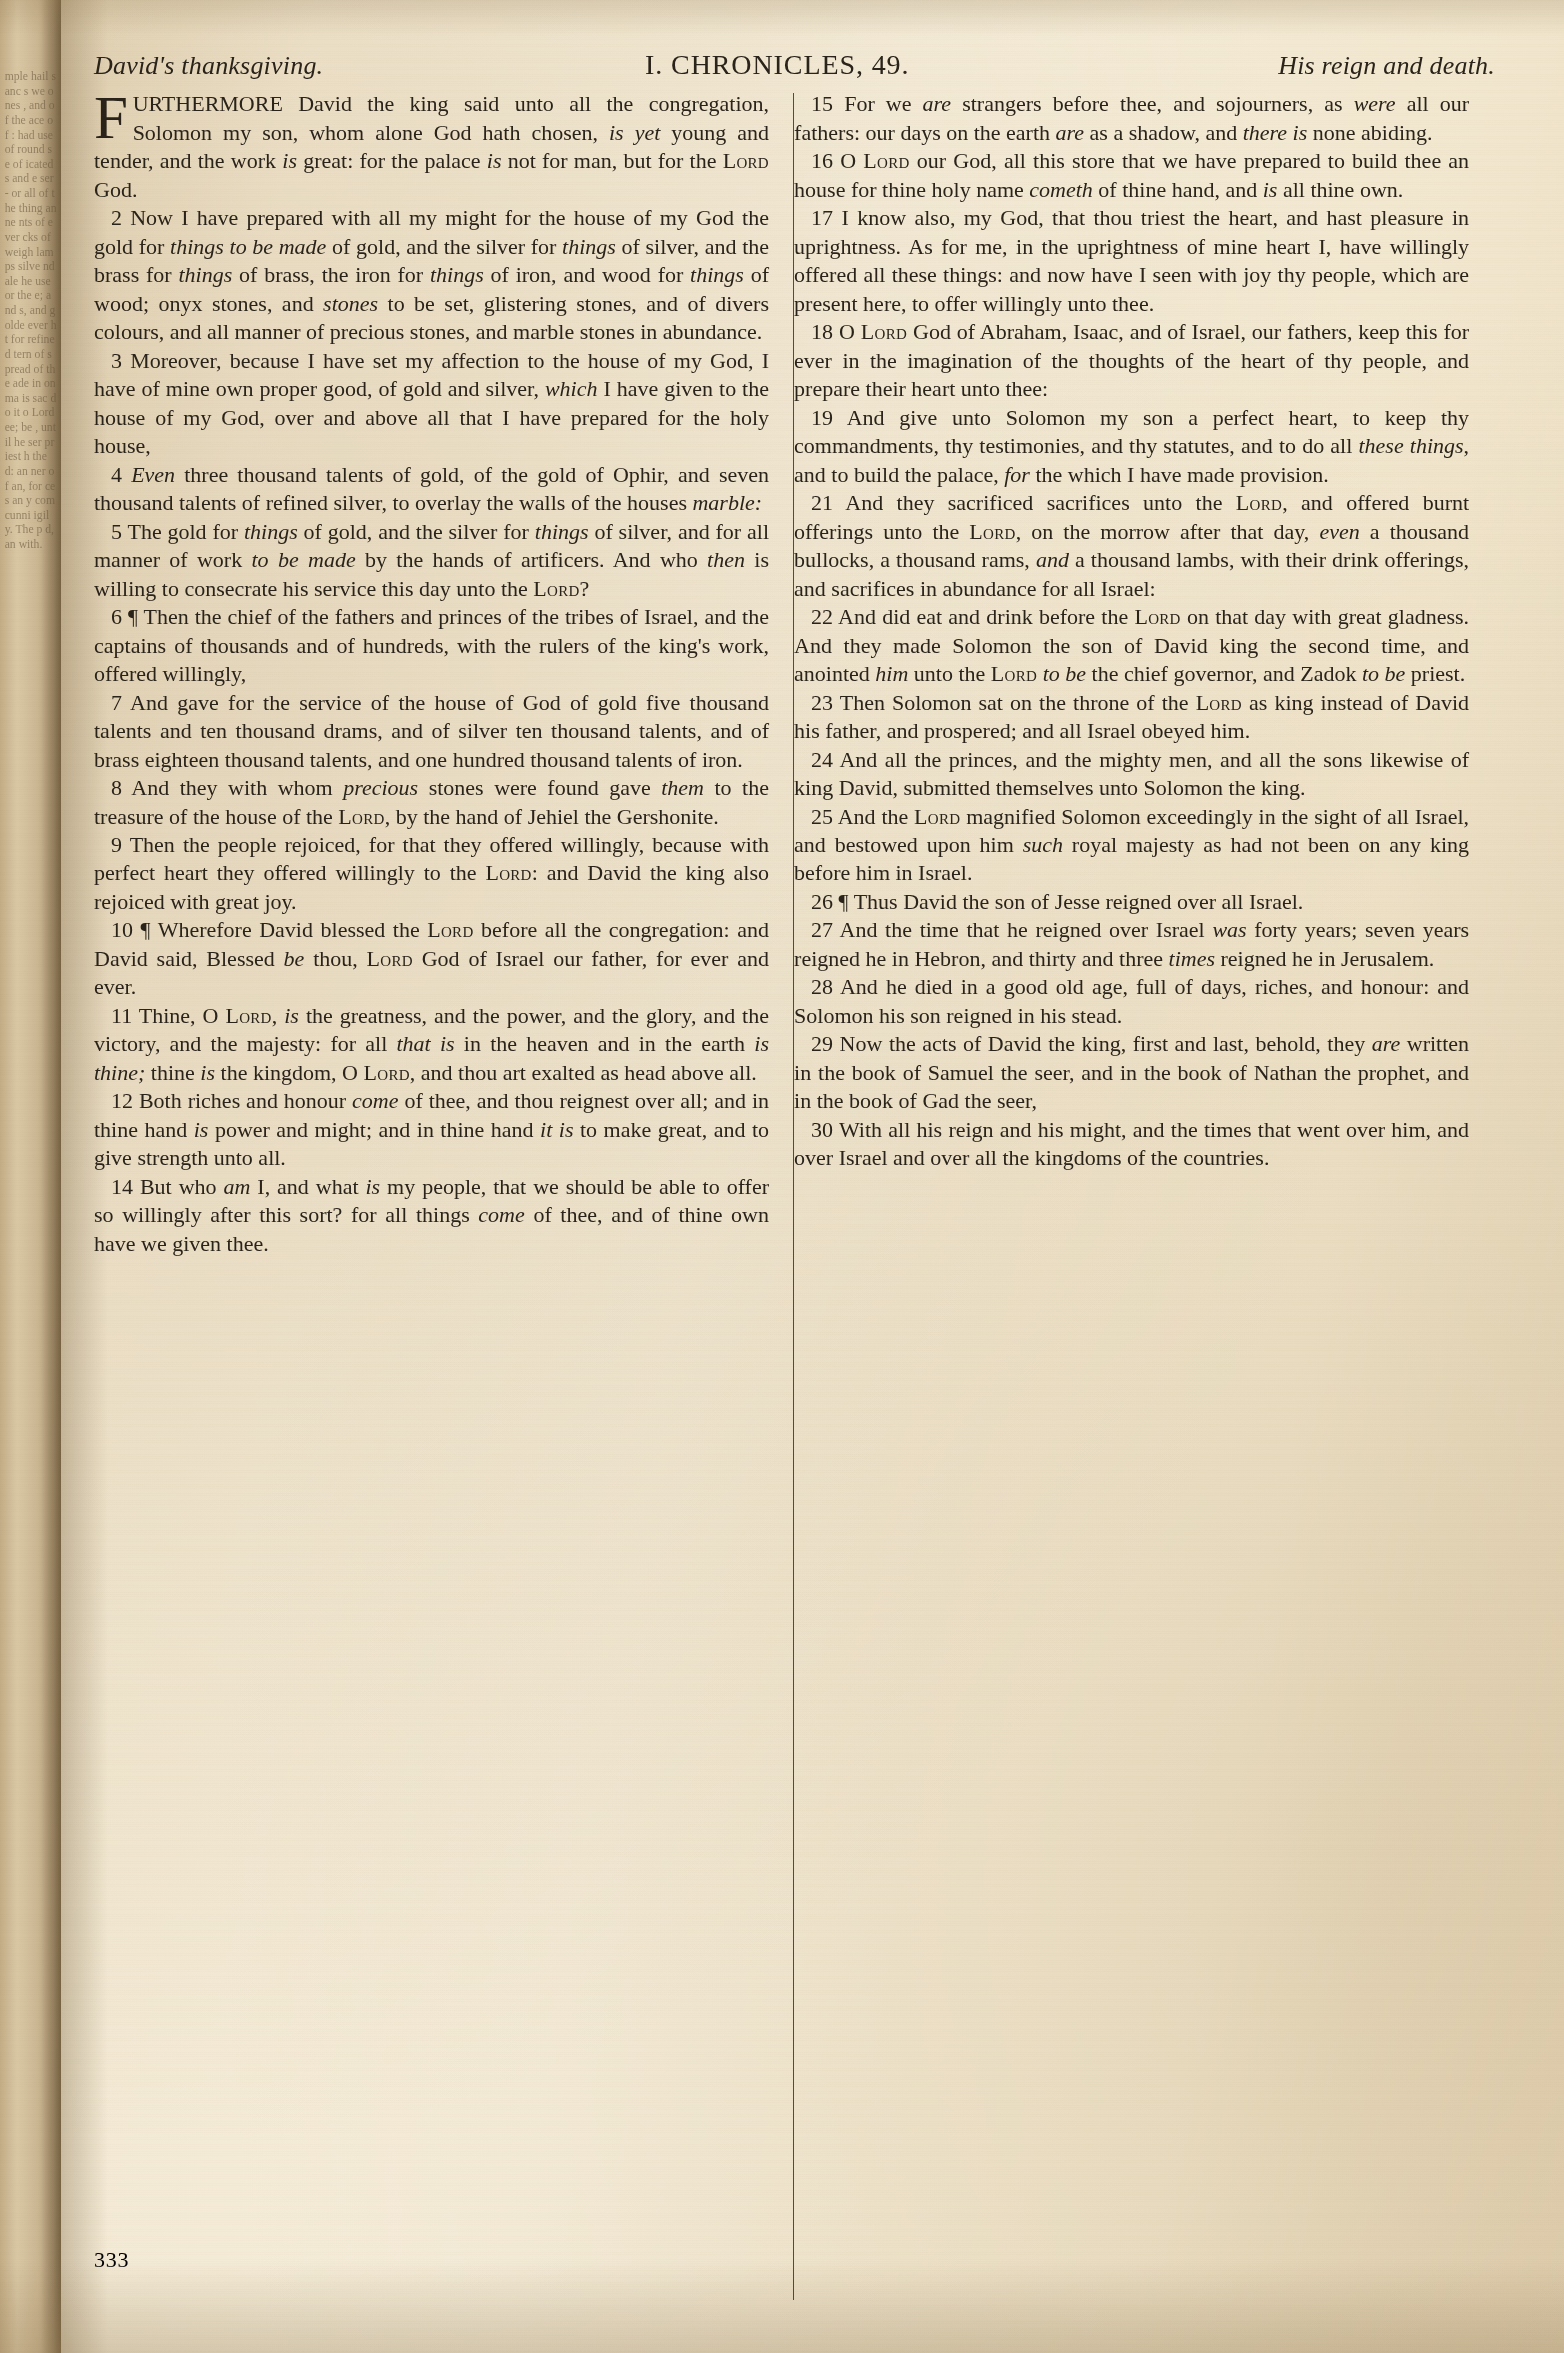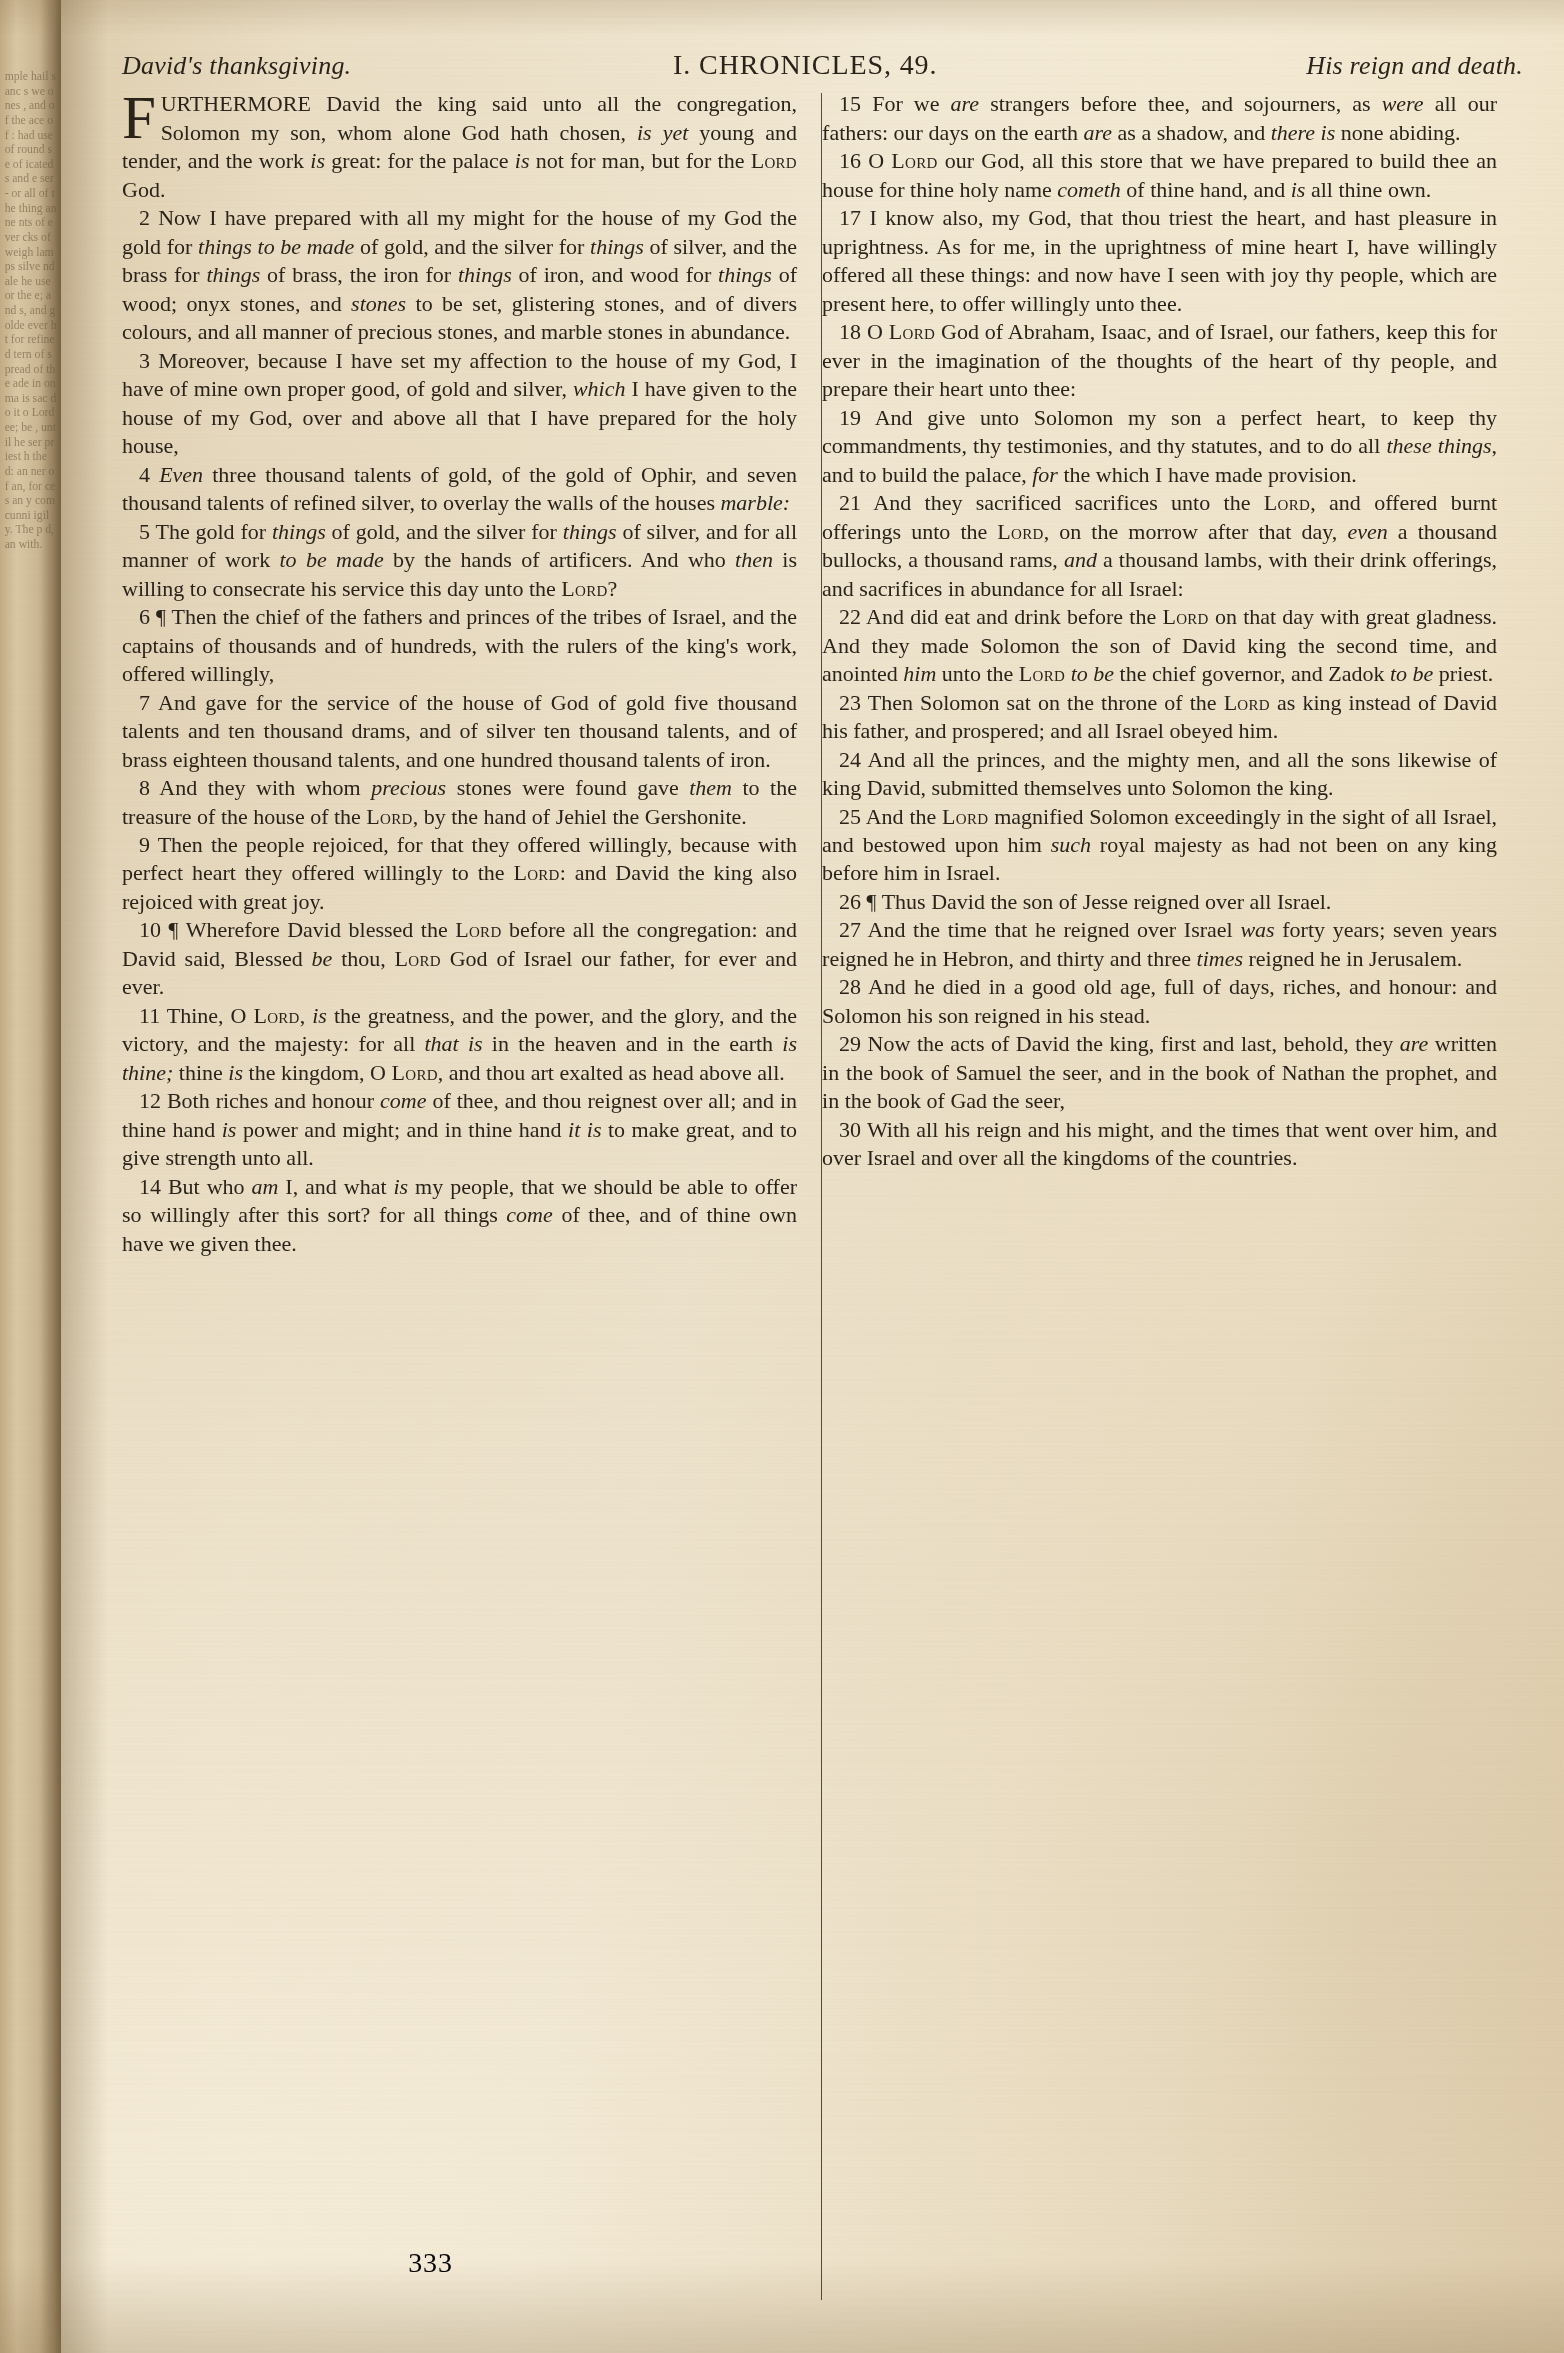--- a/index.html
+++ b/index.html
@@ -76,21 +76,20 @@
     pointer-events: none;
   }
 
   
   #content {
     position: absolute;
     left: 94px;
     top: 49px;
     width: 1416px;
     color: #2a231a;
-    margin-left: 28px;
   }
 
   #running-head {
     display: flex;
     align-items: baseline;
     justify-content: space-between;
     width: 1401px;
     margin-bottom: 6.3px;
     padding-bottom: 1.6px;
   }
@@ -154,22 +153,22 @@
     line-height: 0.82;
     padding: 3.1px 4.7px 0 0;
     font-family: "Liberation Serif", serif;
   }
 
   #folio {
     position: absolute;
     left: 94px;
     top: 2247px;
     width: 673px;
-    text-align: center;
-    font-size: 28px;
+    text-align: left;
+    font-size: 22px;
     letter-spacing: 0.8px;
   }
 
   
   #grain {
     position: absolute;
     inset: 0;
     pointer-events: none;
     opacity: .16;
     background-image:

